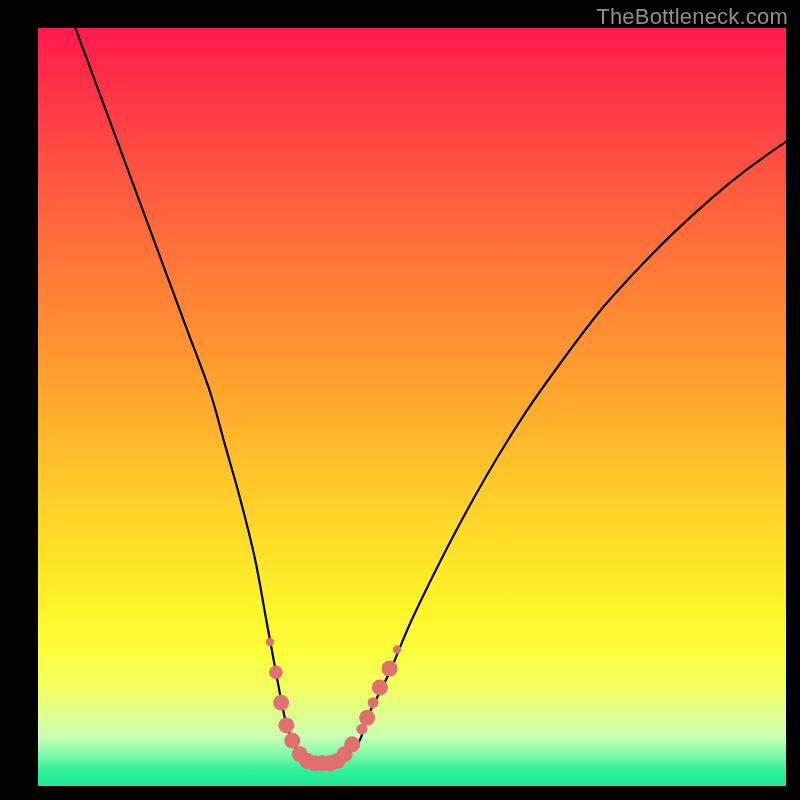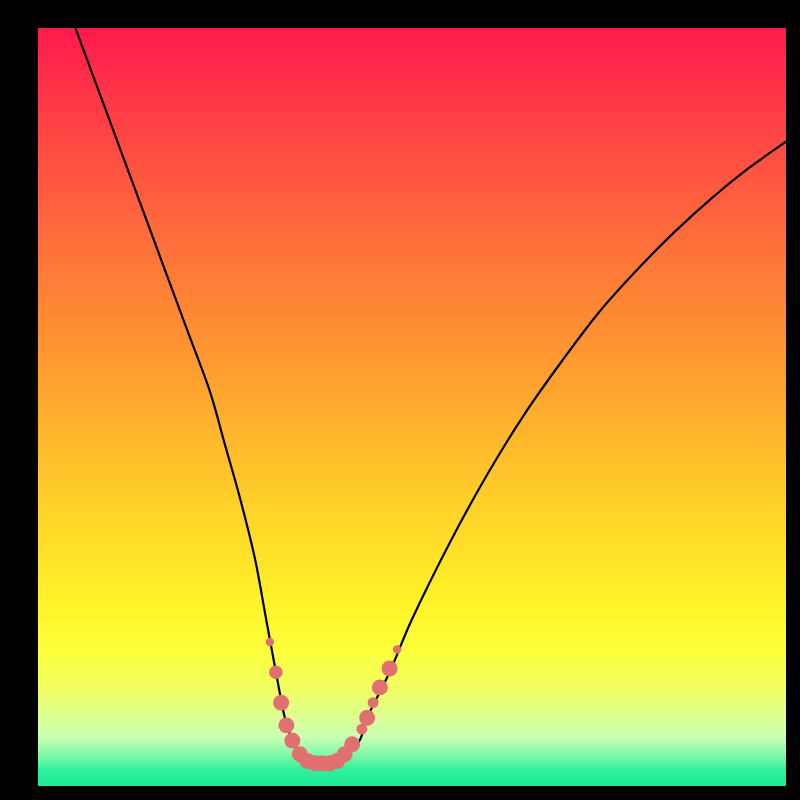--- a/index.html
+++ b/index.html
@@ -86,13 +86,14 @@
           <circle cx="314.16" cy="716.31" r="7.98" fill="#e17070"></circle>
           <circle cx="323.88" cy="701.15" r="5.46" fill="#e17070"></circle>
           <circle cx="329.12" cy="689.78" r="7.98" fill="#e17070"></circle>
           <circle cx="335.10" cy="674.62" r="5.46" fill="#e17070"></circle>
           <circle cx="341.84" cy="659.46" r="7.98" fill="#e17070"></circle>
           <circle cx="351.56" cy="640.51" r="7.98" fill="#e17070"></circle>
           <circle cx="359.04" cy="621.56" r="4.20" fill="#e17070"></circle>
         </g>
     </svg>
   </div>
+  <div class="watermark">TheBottleneck.com</div>
 </div>
 
 </body></html>

